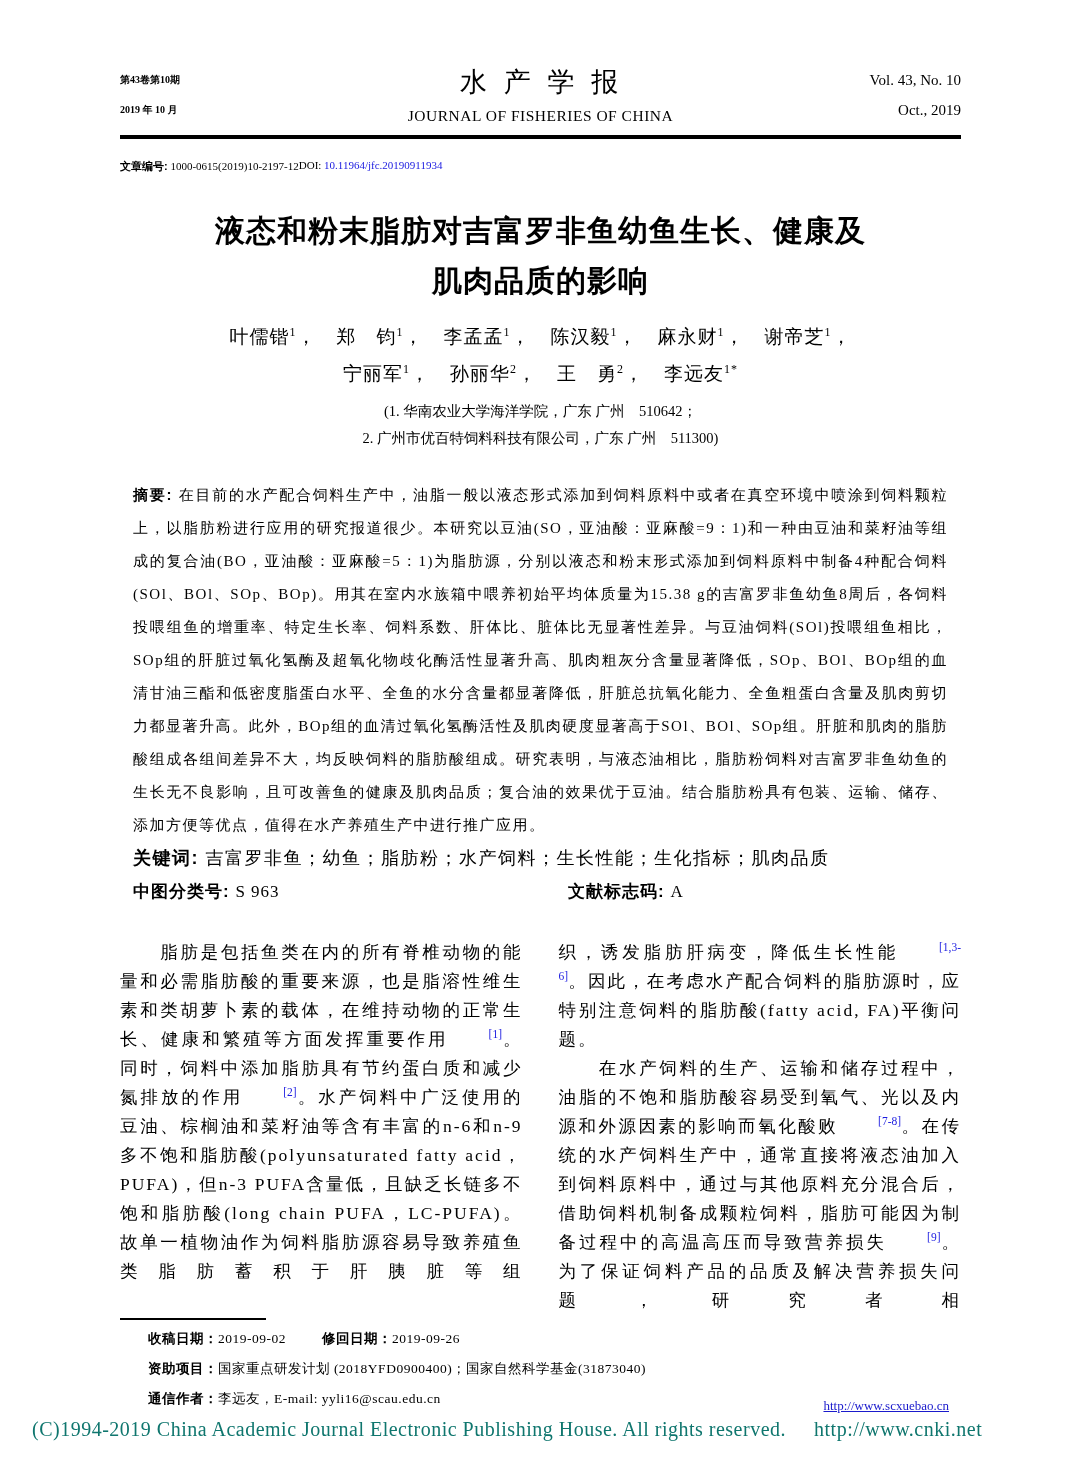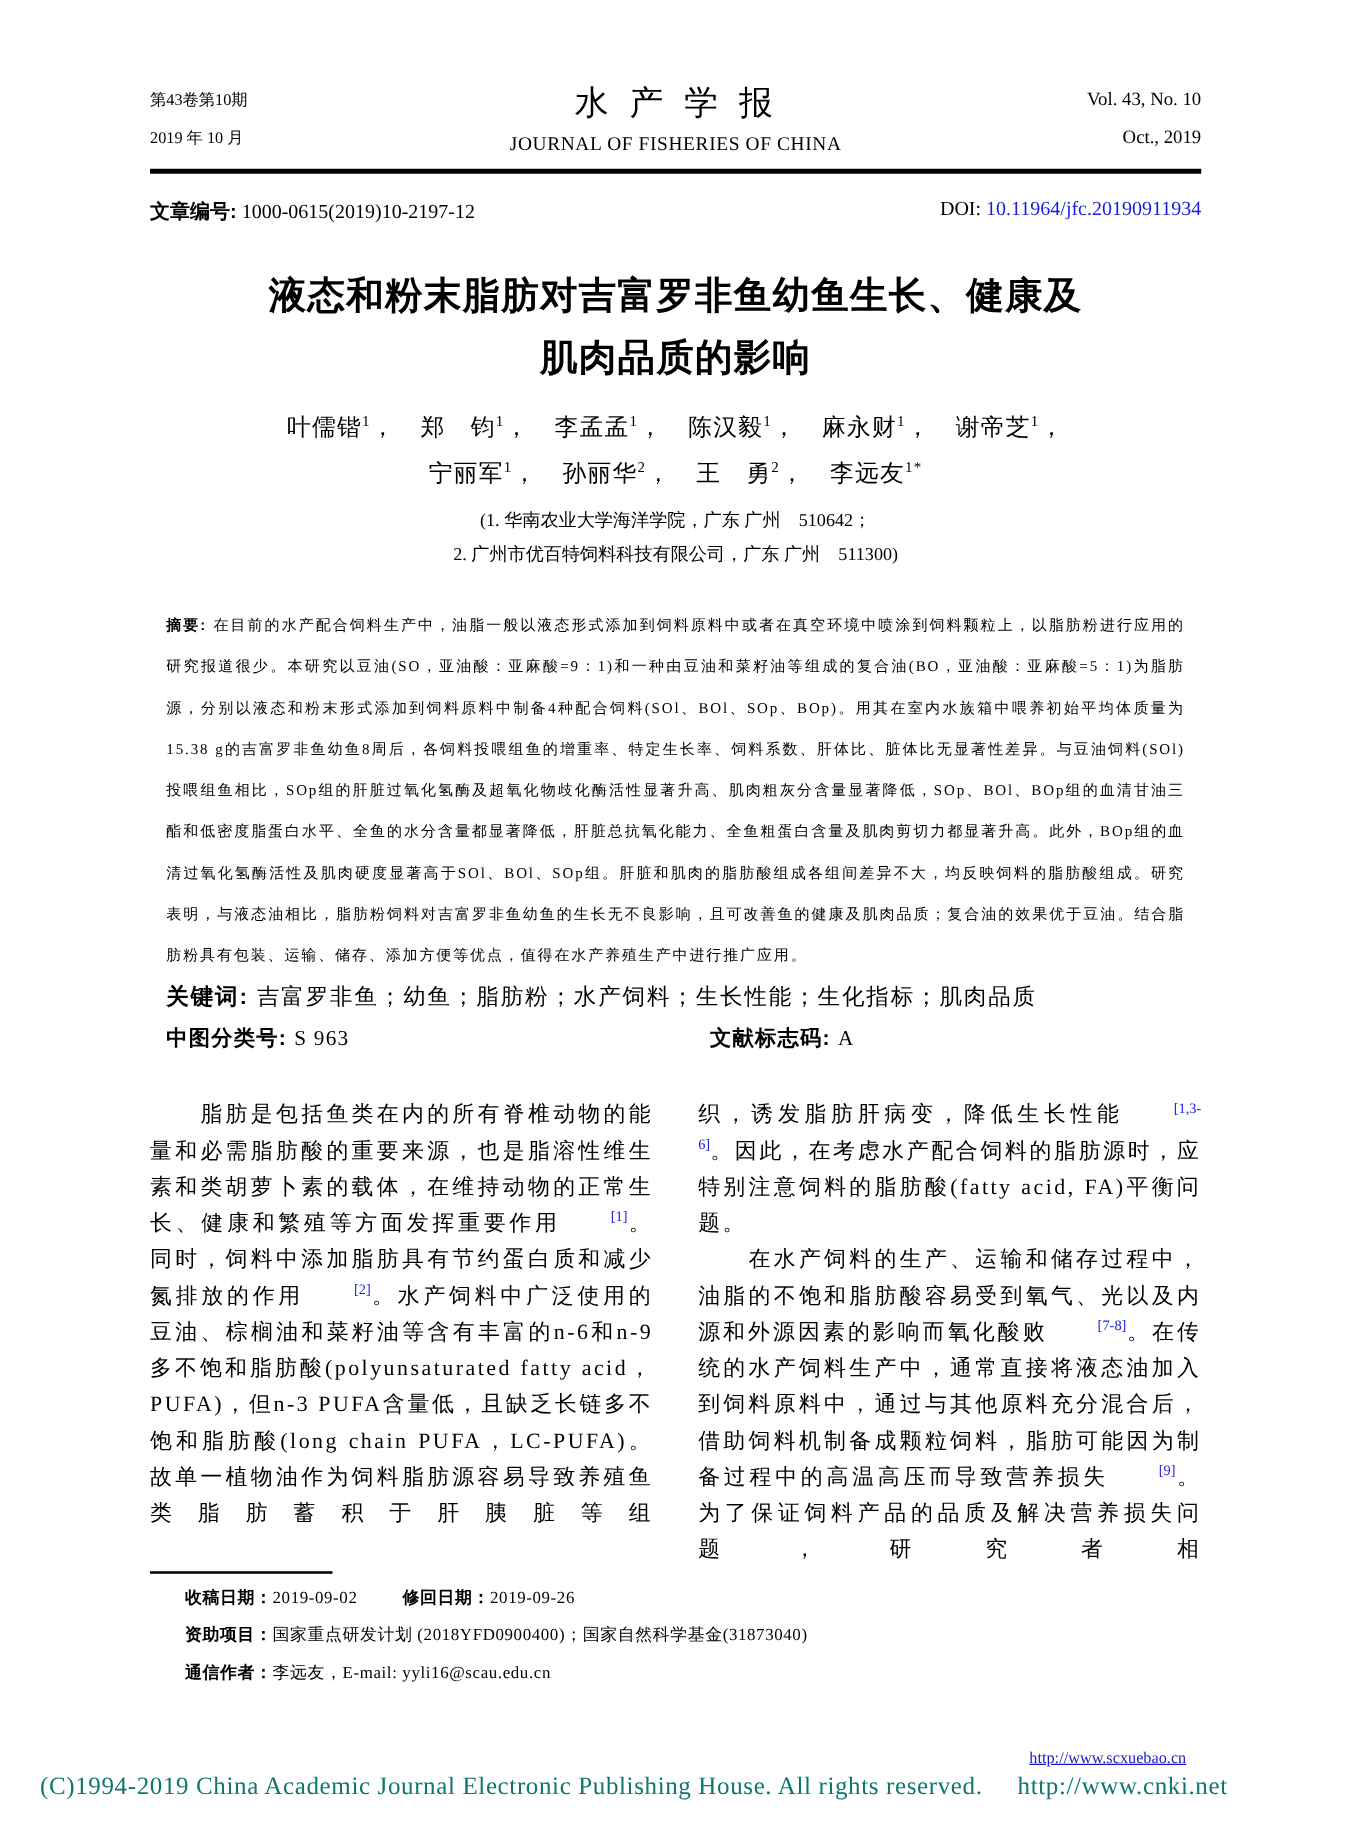--- a/index.html
+++ b/index.html
@@ -8,43 +8,43 @@
     width:1081px;height:1472px;
     background:#ffffff;
     overflow:hidden;
     color:#000;
     font-family:"Liberation Serif","DejaVu Serif",serif;
   }
   .content{margin:0 120px;width:841px;}
 
   
   .jheader{display:grid;grid-template-columns:1fr auto 1fr;padding-top:64px;align-items:center;}
-  .jh-left{font-size:13px;line-height:30px;text-align:left;}
+  .jh-left{font-size:10px;line-height:30px;text-align:left;font-weight:bold;}
   .jh-center{text-align:center;}
   .jh-cn{font-size:27px;letter-spacing:3px;word-spacing:4px;font-weight:normal;}
   .jh-en{font-size:15.5px;margin-top:7px;letter-spacing:0.5px;}
   .jh-right{font-size:15px;line-height:30px;text-align:right;}
   .rule{border-top:4px solid #000;margin-top:10px;height:0;}
 
   
-  .meta{display:flex;justify-content:space-between;margin-top:20px;font-size:16px;}
+  .meta{display:flex;justify-content:flex-start;margin-top:20px;font-size:11px;}
   .blab{font-family:"Liberation Sans","DejaVu Sans",sans-serif;font-weight:bold;}
   .link{color:#1a1ae0;text-decoration:none;}
 
   
   .title{margin-top:32px;text-align:center;
     font-family:"Liberation Sans","DejaVu Sans",sans-serif;
     font-weight:bold;font-size:30px;line-height:50px;letter-spacing:1px;}
   .authors{margin-top:12px;text-align:center;font-size:19px;line-height:37px;letter-spacing:1px;}
   sup{line-height:0;}
   sup.au{font-size:12px;}
   .affils{margin-top:6px;text-align:center;font-size:14.5px;line-height:27px;}
 
   
-  .abstract{margin:26px 13px 0 13px;text-align:justify;font-size:12px;line-height:33px;letter-spacing:1.5px;}
+  .abstract{margin:26px 13px 0 13px;text-align:justify;font-size:15px;line-height:33px;letter-spacing:1.5px;}
   .kwline{margin:0 13px;font-size:18px;line-height:33px;letter-spacing:1.5px;}
   .clcline{display:flex;margin:0 13px;font-size:17px;line-height:33px;letter-spacing:1px;}
   .clc-left{width:435px;}
 
   
   .columns{display:flex;gap:36px;margin-top:30px;}
   .col{flex:1;text-align:justify;font-size:17.5px;line-height:29px;letter-spacing:2px;}
   .col p{margin:0;}
   .cont{text-align-last:justify;}
   sup.cite{color:#1a1ae0;font-size:11.5px;letter-spacing:0;padding-left:40px;}

